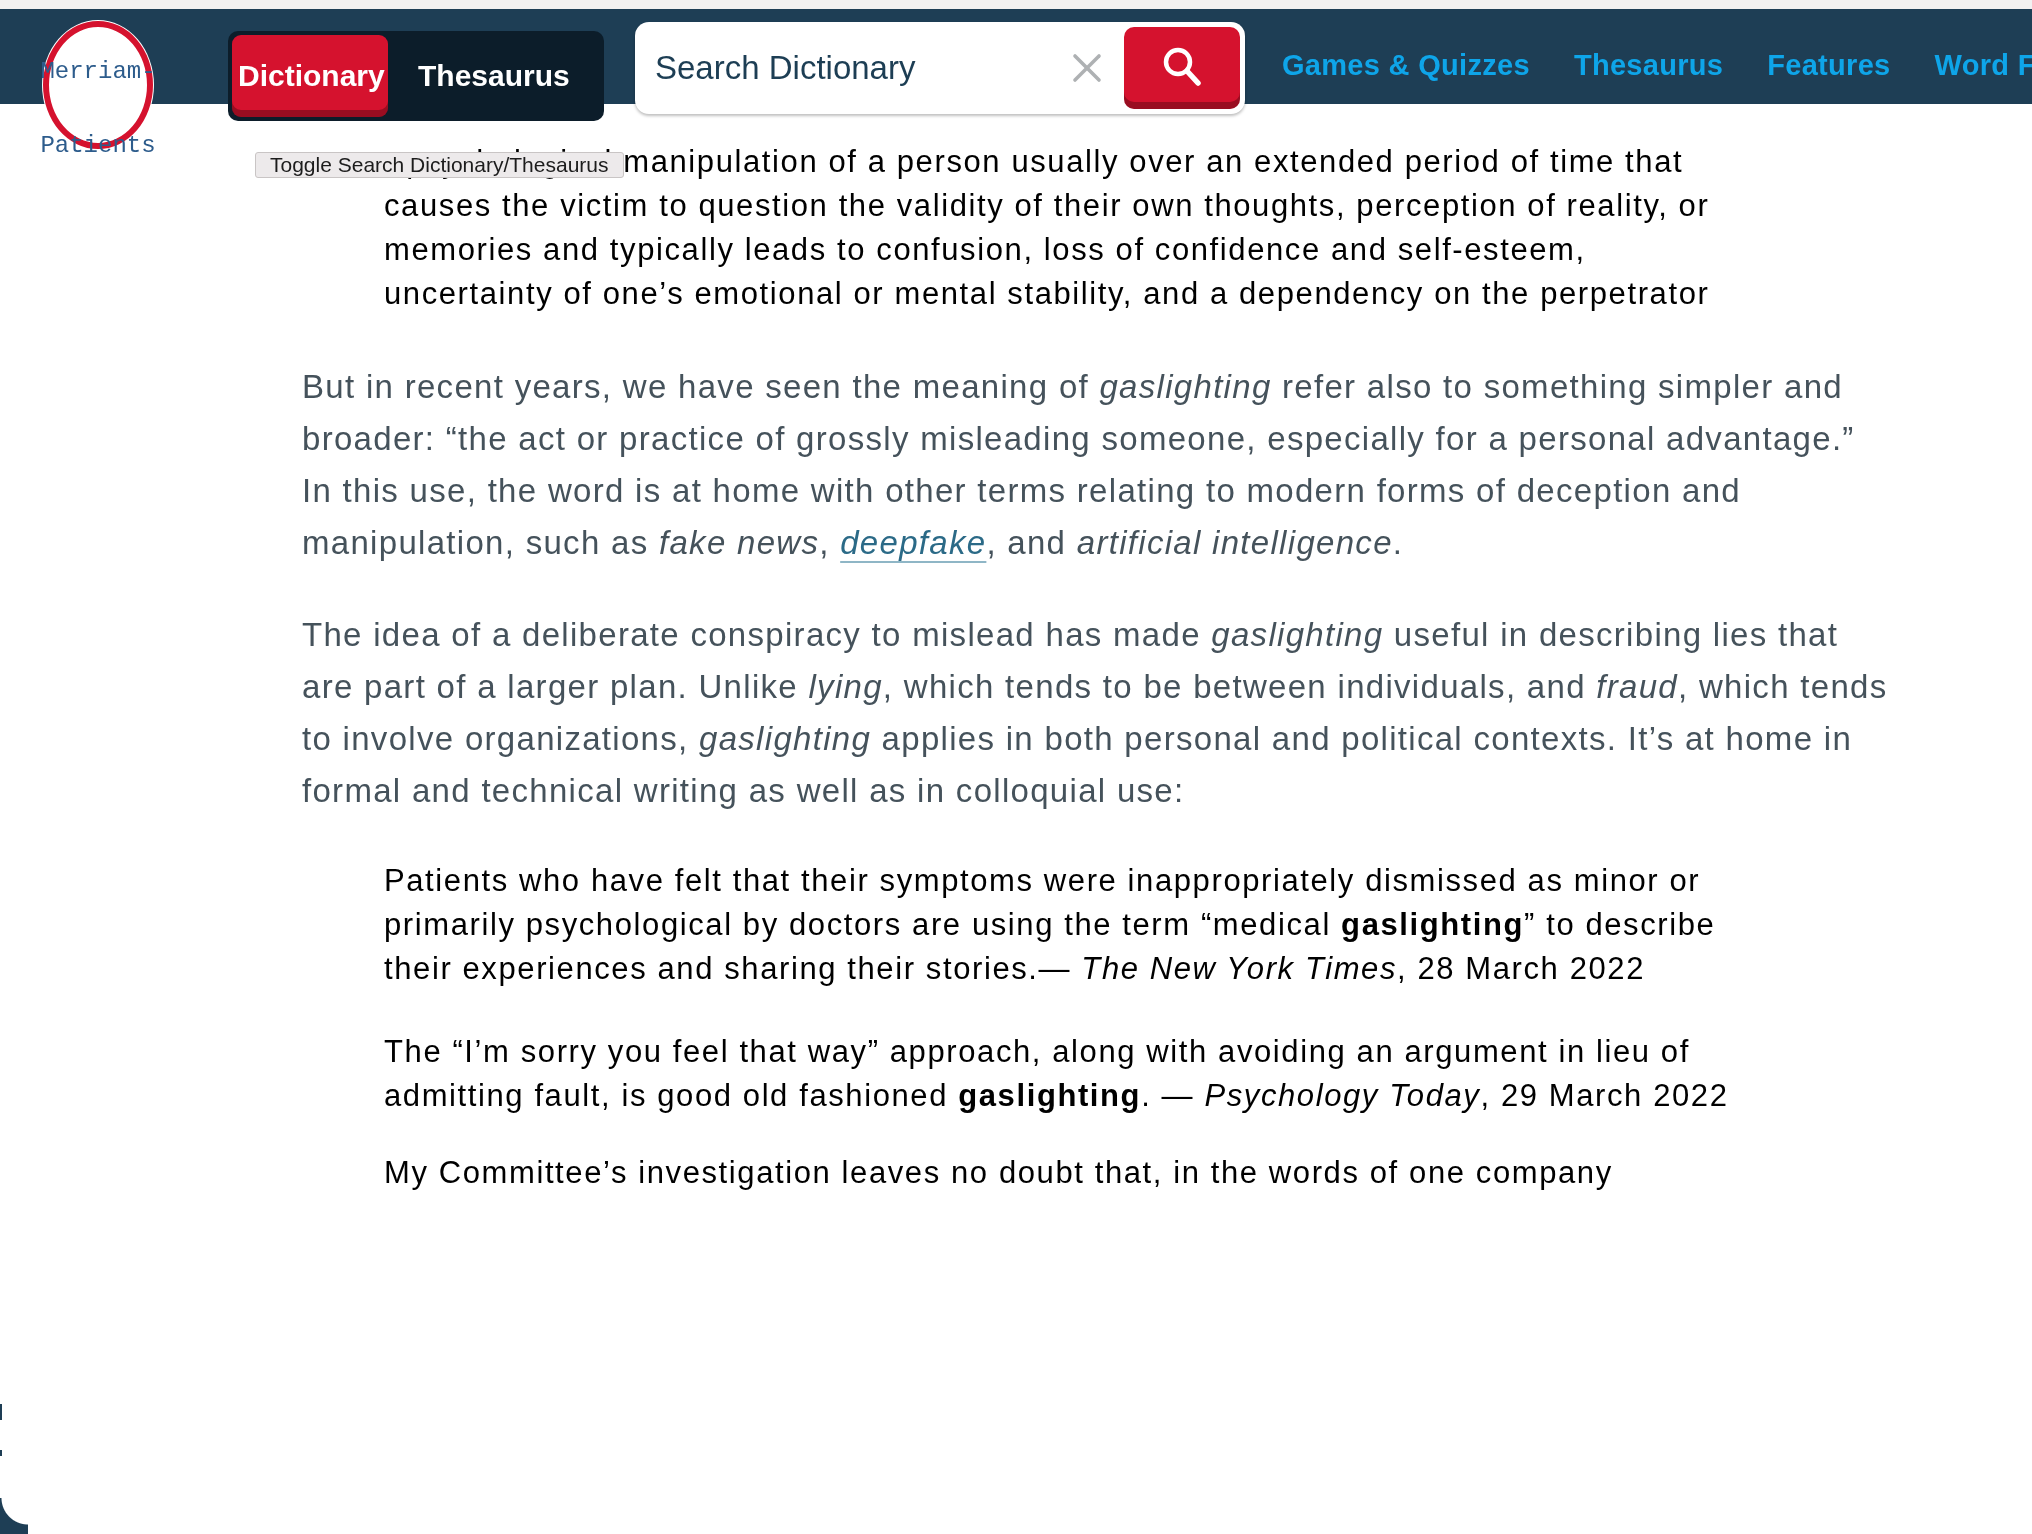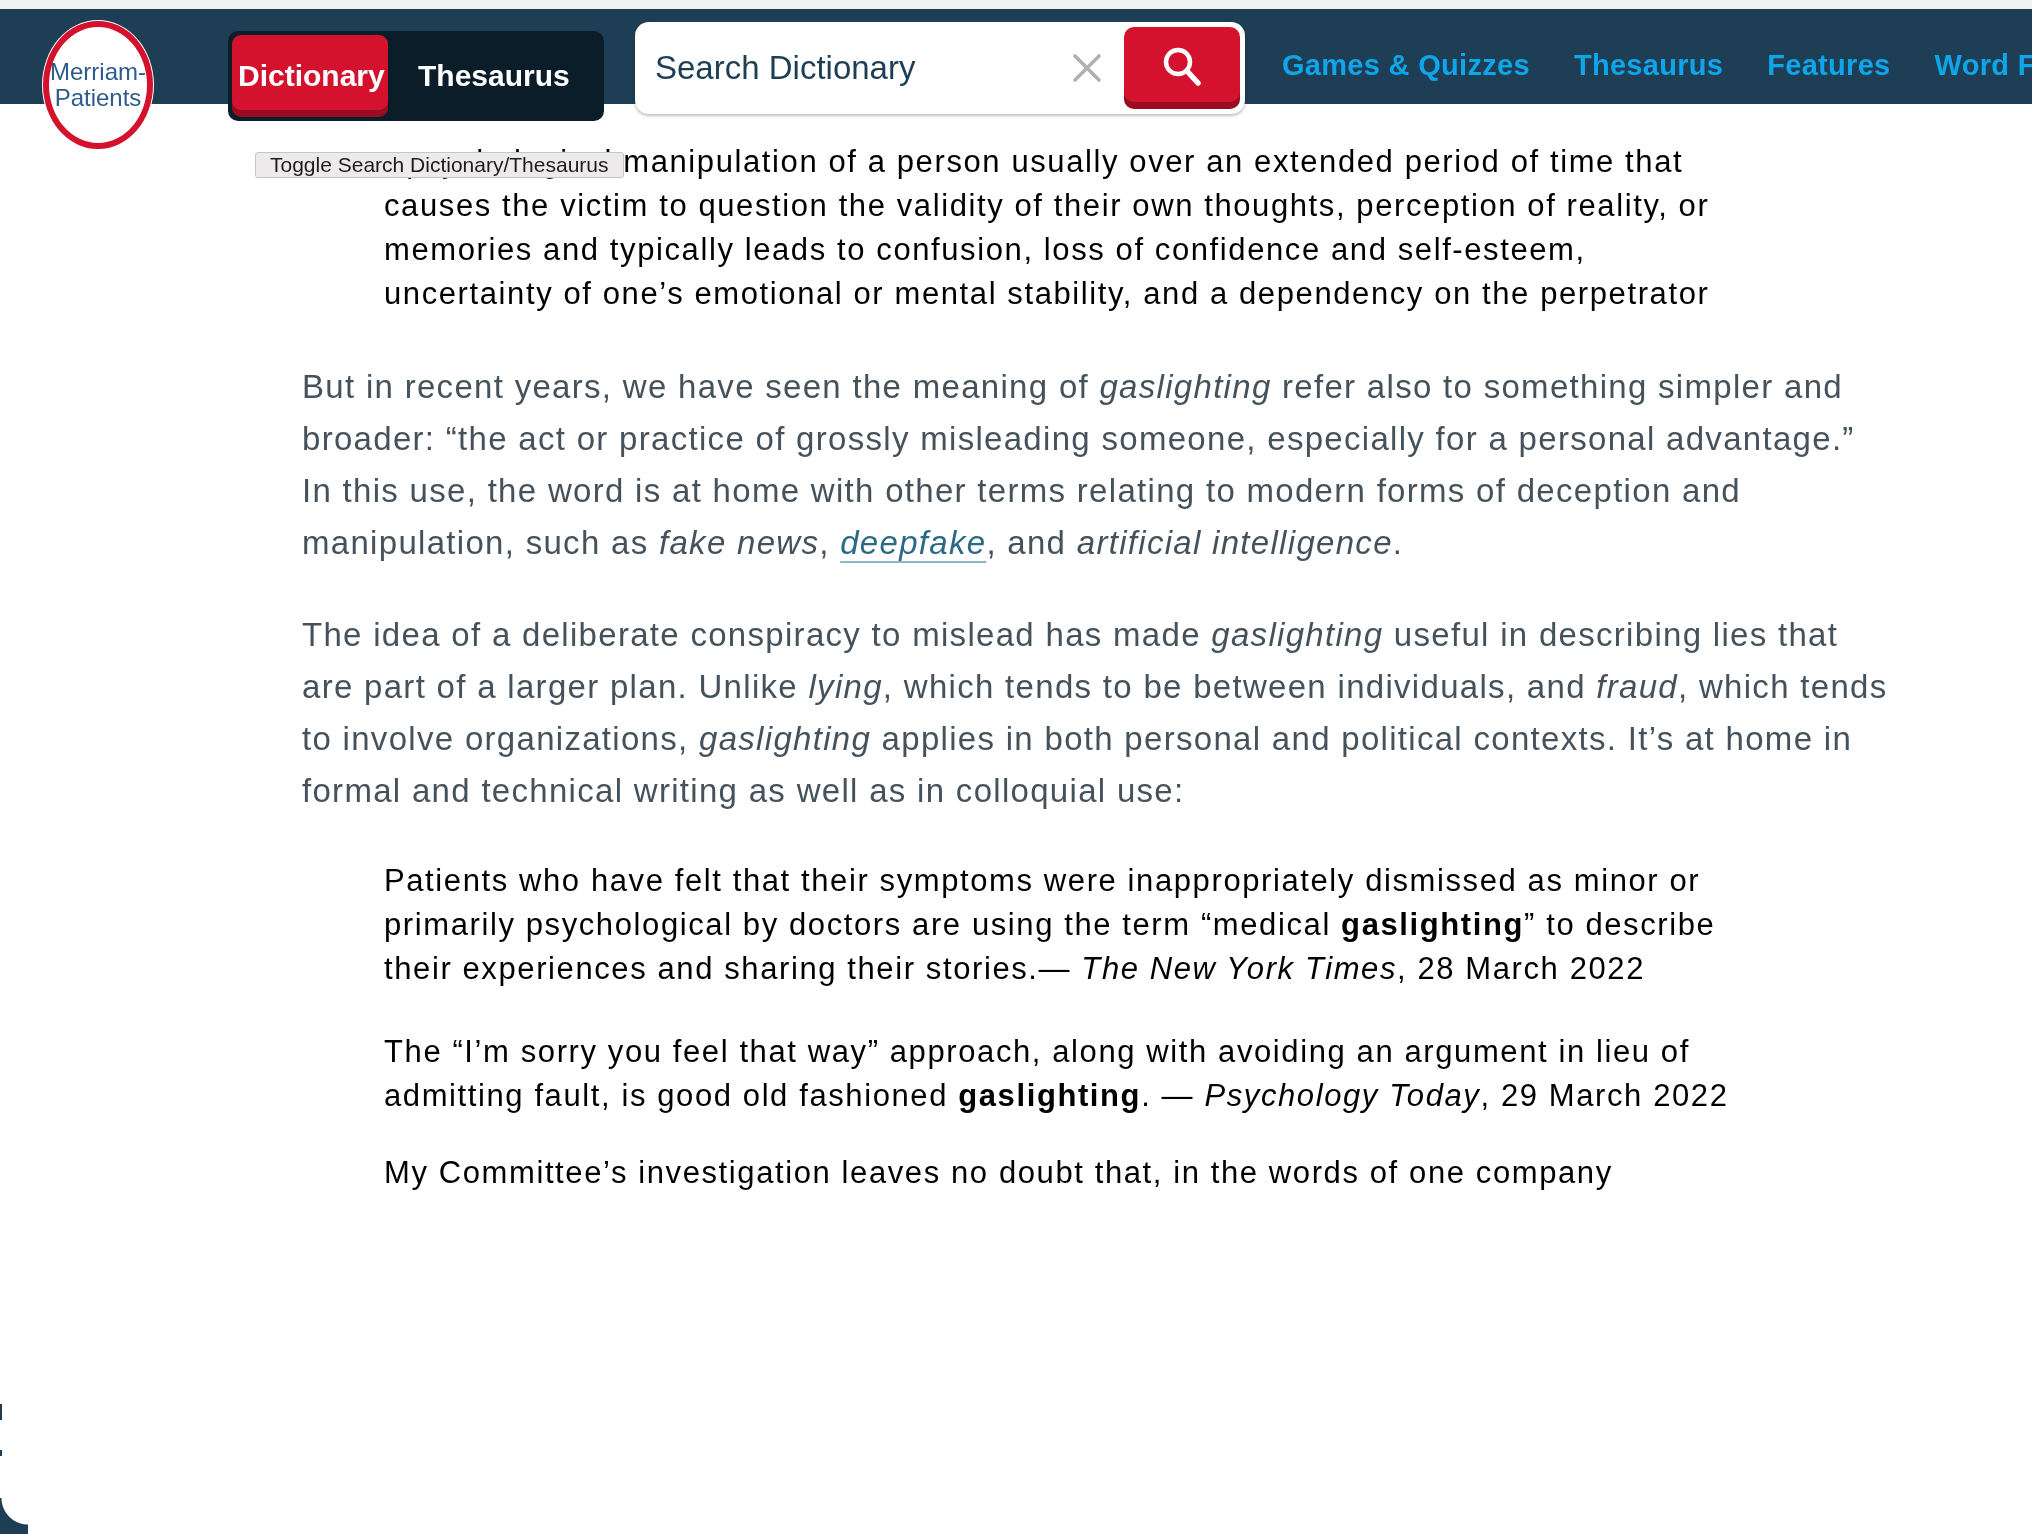--- a/index.html
+++ b/index.html
@@ -8,21 +8,21 @@
 
   
   .topstrip{position:absolute;left:0;top:0;width:2032px;height:9px;background:#f2f1f1;}
 
   
   .navbar{position:absolute;left:0;top:9px;width:2032px;height:95px;background:#1e3e55;}
 
   
   .logo{position:absolute;left:42px;top:20px;width:112px;height:130px;background:#fff;border-radius:50%;z-index:30;display:flex;align-items:center;justify-content:center;}
   .logo-ring{width:98px;height:116px;border:6px solid #d5122e;border-radius:50%;display:flex;flex-direction:column;align-items:center;justify-content:center;background:#fff;}
-  .logo-text{font-family:Liberation Sans, sans-serif;color:#2d5c8c;font-size:24px;line-height:26px;text-align:left;white-space:nowrap;}
+  .logo-text{font-family:Liberation Mono, monospace;color:#2d5c8c;font-size:24px;line-height:26px;text-align:left;white-space:nowrap;margin-top:48px;}
 
   
   .toggle-group{position:absolute;left:228px;top:22px;height:90px;background:#0c1d2a;border-radius:10px;display:flex;align-items:center;padding:0 4px;z-index:20;}
   .dict-btn{border:none;cursor:pointer;background:#d5122e;color:#fff;font-family:"Liberation Sans",sans-serif;font-weight:bold;font-size:30px;height:82px;width:156px;border-radius:9px;box-shadow:inset 0 -7px 0 rgba(0,0,0,.28);}
   .thes-btn{border:none;cursor:pointer;background:transparent;color:#fff;font-family:"Liberation Sans",sans-serif;font-weight:bold;font-size:30px;height:82px;padding:0 30px;}
 
   
   .search-box{position:absolute;left:635px;top:13px;width:610px;height:92px;background:#fff;border-radius:14px;box-shadow:0 2px 3px rgba(0,0,0,.25);display:flex;align-items:center;z-index:20;}
   .search-input{flex:1;border:none;outline:none;background:transparent;font-family:"Liberation Sans",sans-serif;font-size:33px;color:#1d3e54;padding:0 0 0 20px;min-width:0;}
   .search-input::placeholder{color:#1d3e54;opacity:1;}

